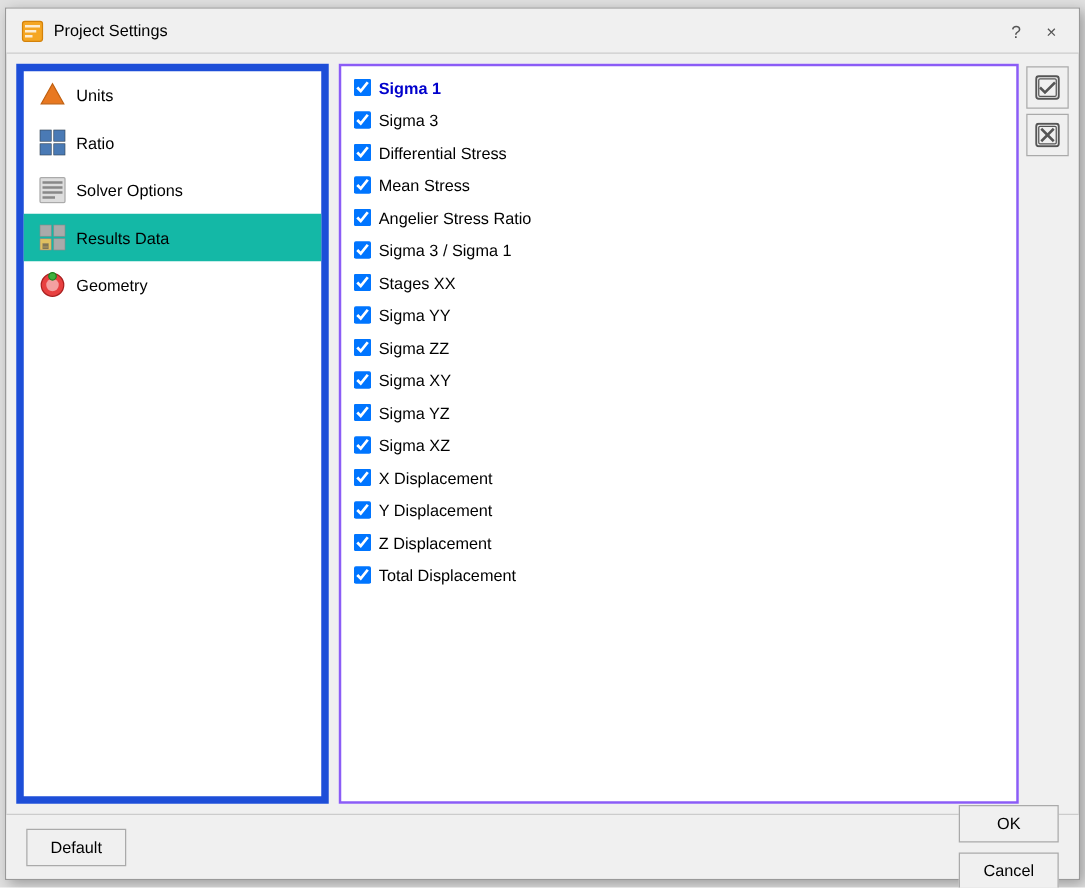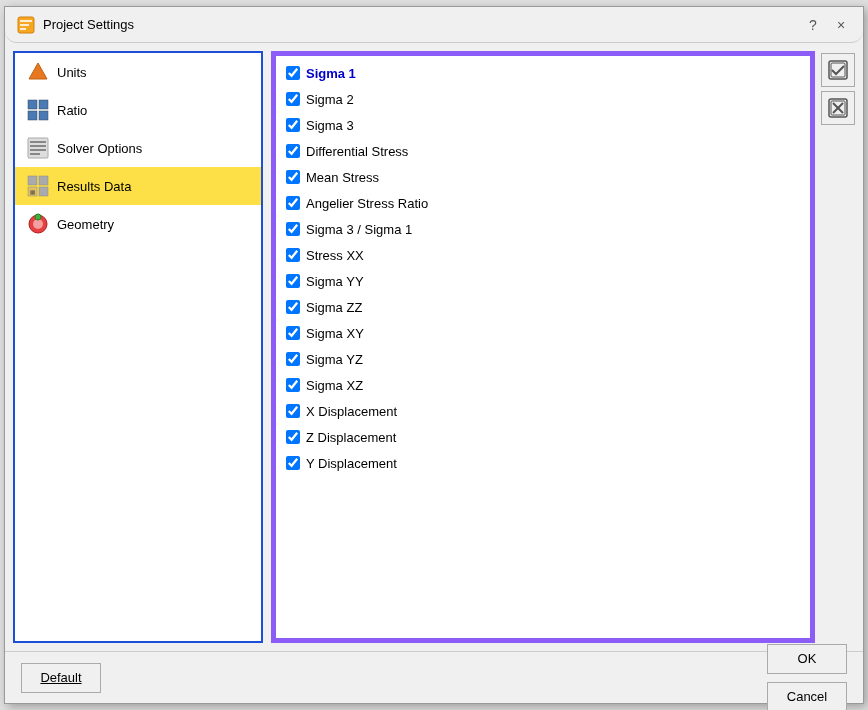--- a/index.html
+++ b/index.html
@@ -26,21 +26,20 @@
     }
 
     .title-bar {
       background: #f0f0f0;
       border-bottom: 1px solid #ccc;
       padding: 8px 12px;
       display: flex;
       align-items: center;
       justify-content: space-between;
       height: 36px;
-      border-radius: 12px;
     }
 
     .title-bar-left {
       display: flex;
       align-items: center;
       gap: 8px;
     }
 
     .title-icon {
       width: 18px;
@@ -78,36 +77,36 @@
       flex: 1;
       overflow: hidden;
       padding: 8px;
       gap: 8px;
     }
 
     .sidebar {
       width: 250px;
       min-width: 250px;
       background: #fff;
-      border: 2px solid #1d4ed8;
+      border: 6px solid #1d4ed8;
       display: flex;
       flex-direction: column;
     }
 
     .sidebar-item {
       display: flex;
       align-items: center;
       gap: 8px;
       padding: 8px 12px;
       cursor: pointer;
       height: 38px;
     }
 
     .sidebar-item.active {
-      background: #fde047;
+      background: #14b8a6;
     }
 
     .sidebar-icon {
       width: 22px;
       height: 22px;
       display: flex;
       align-items: center;
       justify-content: center;
       flex-shrink: 0;
     }
@@ -119,21 +118,21 @@
 
     .main-panel {
       flex: 1;
       display: flex;
       gap: 6px;
     }
 
     .checklist-panel {
       flex: 1;
       background: #fff;
-      border: 5px solid #8b5cf6;
+      border: 2px solid #8b5cf6;
       overflow-y: scroll;
       padding: 4px 0;
     }
 
     .checklist-panel::-webkit-scrollbar {
       width: 14px;
     }
 
     .checklist-panel::-webkit-scrollbar-track {
       background: #f0f0f0;
@@ -211,21 +210,20 @@
       height: 30px;
       background: #f0f0f0;
       border: 1px solid #aaa;
       cursor: pointer;
       font-size: 13px;
       padding: 0 16px;
     }
 
     .footer-btn.default-btn {
       min-width: 80px;
-      text-decoration: underline;
     }
   </style>
 </head>
 <body>
 
 <div class="dialog">
 
   <div class="title-bar">
     <div class="title-bar-left">
 
@@ -310,24 +308,20 @@
 
     <div class="main-panel">
 
       <div class="checklist-panel" id="checklist-container">
 
       <div class="check-item">
             <input type="checkbox" id="chk-sigma1" checked="" style="">
             <label for="chk-sigma1" class="bold">Sigma 1</label>
           </div>
           <div class="check-item">
-            <input type="checkbox" id="chk-sigma2" checked="" style="">
-            <label for="chk-sigma2">Sigma 2</label>
-          </div>
-          <div class="check-item">
             <input type="checkbox" id="chk-sigma3" checked="" style="">
             <label for="chk-sigma3">Sigma 3</label>
           </div>
           <div class="check-item">
             <input type="checkbox" id="chk-differential-stress" checked="" style="">
             <label for="chk-differential-stress">Differential Stress</label>
           </div>
           <div class="check-item">
             <input type="checkbox" id="chk-mean-stress" checked="" style="">
             <label for="chk-mean-stress">Mean Stress</label>
@@ -335,21 +329,21 @@
           <div class="check-item">
             <input type="checkbox" id="chk-angelier-stress-ratio" checked="" style="">
             <label for="chk-angelier-stress-ratio">Angelier Stress Ratio</label>
           </div>
           <div class="check-item">
             <input type="checkbox" id="chk-sigma3-sigma1" checked="" style="">
             <label for="chk-sigma3-sigma1">Sigma 3 / Sigma 1</label>
           </div>
           <div class="check-item">
             <input type="checkbox" id="chk-sigma-xx" checked="" style="">
-            <label for="chk-sigma-xx">Stress XX</label>
+            <label for="chk-sigma-xx">Stages XX</label>
           </div>
           <div class="check-item">
             <input type="checkbox" id="chk-sigma-yy" checked="" style="">
             <label for="chk-sigma-yy">Sigma YY</label>
           </div>
           <div class="check-item">
             <input type="checkbox" id="chk-sigma-zz" checked="" style="">
             <label for="chk-sigma-zz">Sigma ZZ</label>
           </div>
           <div class="check-item">
@@ -362,26 +356,30 @@
           </div>
           <div class="check-item">
             <input type="checkbox" id="chk-sigma-xz" checked="" style="">
             <label for="chk-sigma-xz">Sigma XZ</label>
           </div>
           <div class="check-item">
             <input type="checkbox" id="chk-x-displacement" checked="" style="">
             <label for="chk-x-displacement">X Displacement</label>
           </div>
           <div class="check-item">
+            <input type="checkbox" id="chk-y-displacement" checked="" style="">
+            <label for="chk-y-displacement">Y Displacement</label>
+          </div>
+          <div class="check-item">
             <input type="checkbox" id="chk-z-displacement" checked="" style="">
             <label for="chk-z-displacement">Z Displacement</label>
           </div>
           <div class="check-item">
-            <input type="checkbox" id="chk-y-displacement" checked="" style="">
-            <label for="chk-y-displacement">Y Displacement</label>
+            <input type="checkbox" id="chk-total-displacement" checked="" style="">
+            <label for="chk-total-displacement">Total Displacement</label>
           </div>
         </div>
 
       <div class="side-buttons">
         <button class="icon-btn" title="Select All">
           <svg width="20" height="20" viewBox="0 0 20 20">
             <rect x="1" y="1" width="18" height="18" rx="2" fill="none" stroke="#555" stroke-width="1.5"></rect>
             <rect x="3" y="3" width="14" height="14" rx="1" fill="none" stroke="#555" stroke-width="1"></rect>
             <polyline points="4,10 8,14 16,6" fill="none" stroke="#555" stroke-width="2"></polyline>
           </svg>

